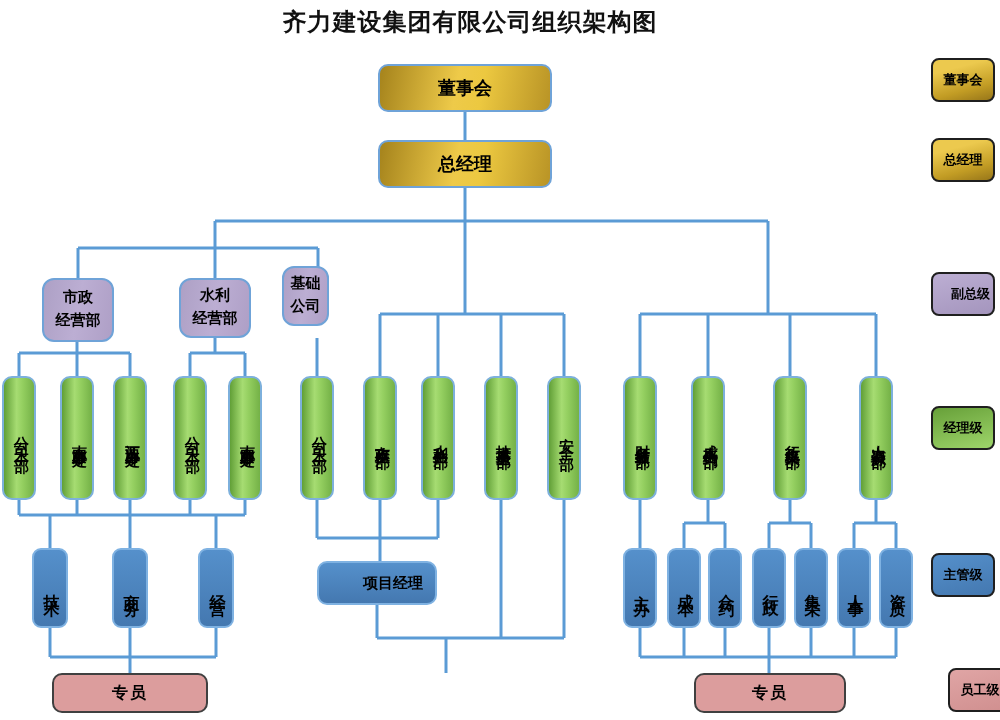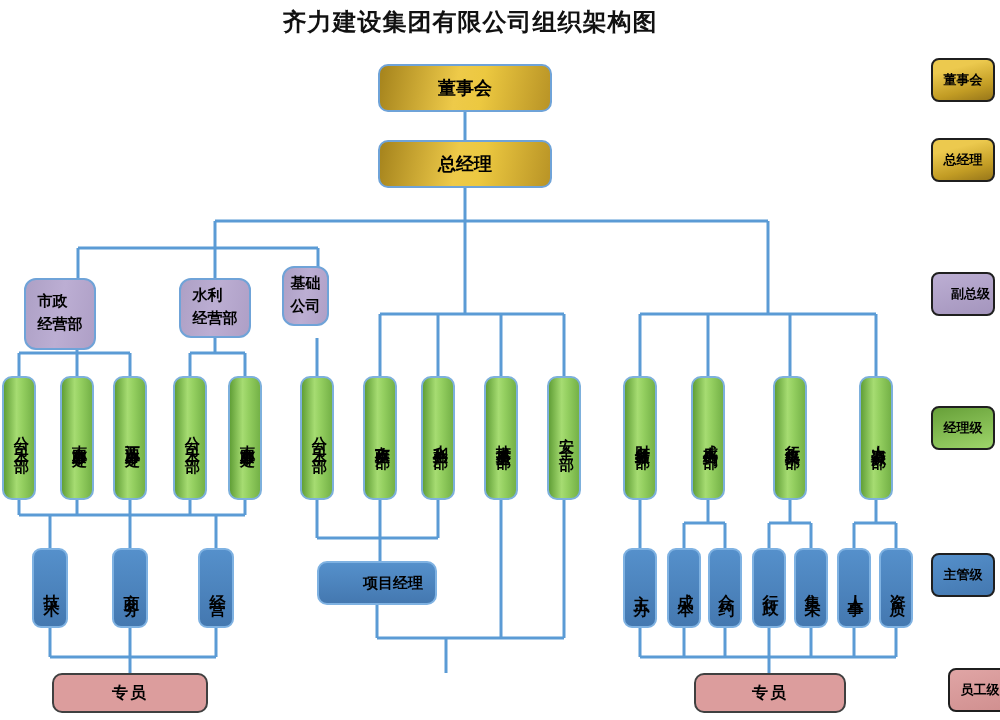--- a/index.html
+++ b/index.html
@@ -2,21 +2,21 @@
 <html><head>
 <meta charset="utf-8">
 <style>
   html,body{margin:0;padding:0;background:#fff;}
   #canvas{position:relative;width:1000px;height:720px;background:#fff;overflow:hidden;
           font-family:Liberation Mono, monospace;}
   #title{position:absolute;left:0;top:6px;width:940px;text-align:center;
          font-size:24px;font-weight:bold;color:#111;letter-spacing:1px;}
   svg.wires{position:absolute;left:0;top:0;z-index:1;}
   .node{position:absolute;z-index:2;display:flex;align-items:center;justify-content:center;
-        box-sizing:border-box;font-weight:bold;color:#000;}
+        box-sizing:border-box;font-weight:bold;color:#000;text-align:center;}
   .gold{background:linear-gradient(100deg,#a8861e 2%,#eeca49 45%,#ecc840 60%,#bb9627 98%);
         border:2px solid #6fa3d8;border-radius:10px;font-size:18px;}
   .purple{background:linear-gradient(100deg,#ada0c5,#bcaed3 50%,#ae9fc6);
         border:2px solid #6fa3d8;border-radius:12px;font-size:15px;line-height:1.55;}
   .pre{white-space:pre-line;}
   .green{background:linear-gradient(90deg,#619f37,#a6dc72 42%,#94cf60 62%,#74b147);
         border:2px solid #7db0dc;border-radius:10px;font-size:15px;}
   .blue{background:linear-gradient(180deg,#5590cb,#videoblue 0,#4478b0);
         background:linear-gradient(180deg,#5590cb,#4478b0);
         border:2px solid #7fb2e2;border-radius:9px;font-size:16px;}
@@ -115,21 +115,21 @@
         <path d="M854,628 V657"></path>
         <path d="M896,628 V657"></path>
       <path d="M640,657 H896"></path>
       <path d="M769,657 V673"></path>
     </g>
   </svg>
 
   <div class="node gold" style="left:378px;top:64px;width:174px;height:48px">董事会</div>
   <div class="node gold" style="left:378px;top:140px;width:174px;height:48px">总经理</div>
 
-  <div class="node purple pre" style="left:24px;top:278px;width:72px;height:72px">市政
+  <div class="node purple pre" style="left:42px;top:278px;width:72px;height:64px">市政
 经营部</div>
   <div class="node purple pre" style="left:179px;top:278px;width:72px;height:60px">水利
 经营部</div>
   <div class="node purple pre" style="left:282px;top:266px;width:47px;height:60px">基础
 公司</div>
 
   <div class="node green vert ls4" style="left:2px;top:376px;width:34px;height:124px">公司本部</div>
   <div class="node green vert ls5" style="left:60px;top:376px;width:34px;height:124px">南京办事处</div>
   <div class="node green vert ls5" style="left:113px;top:376px;width:34px;height:124px">江西办事处</div>
   <div class="node green vert ls4" style="left:173px;top:376px;width:34px;height:124px">公司本部</div>

